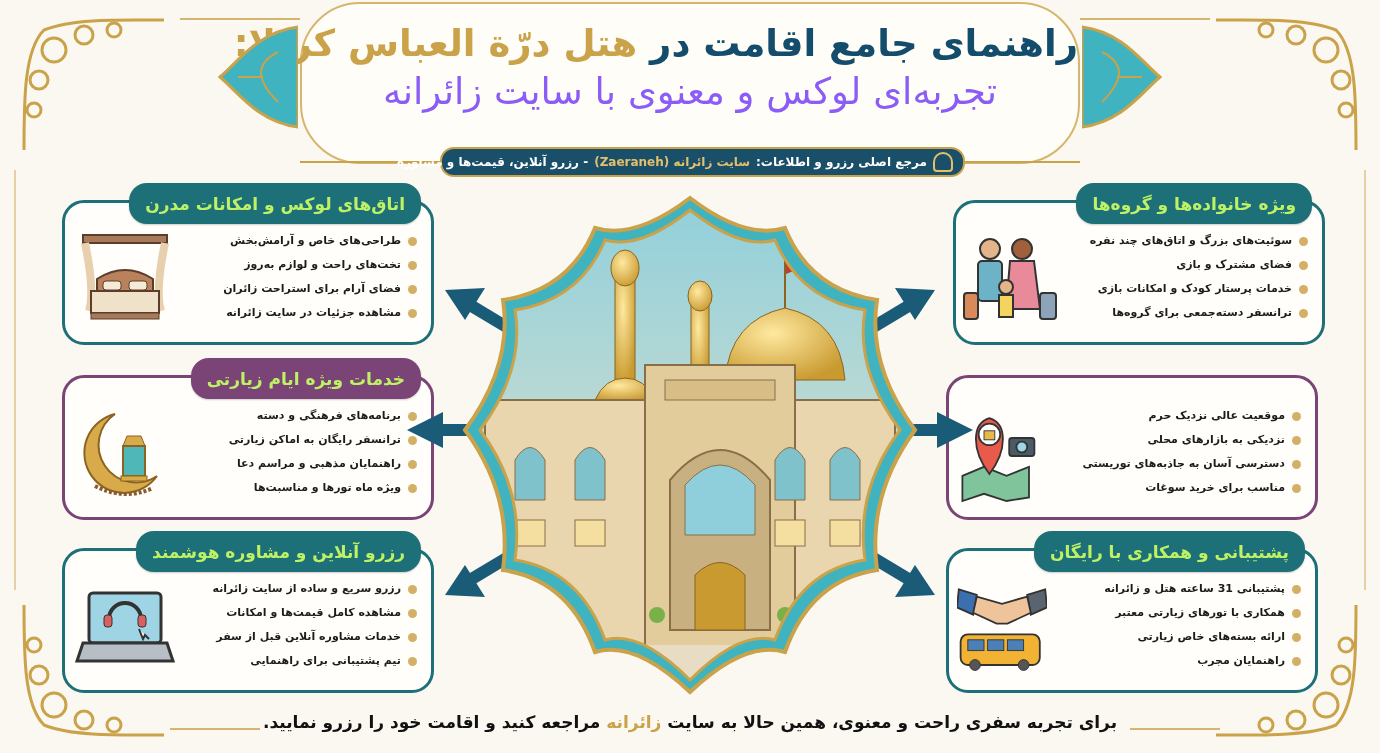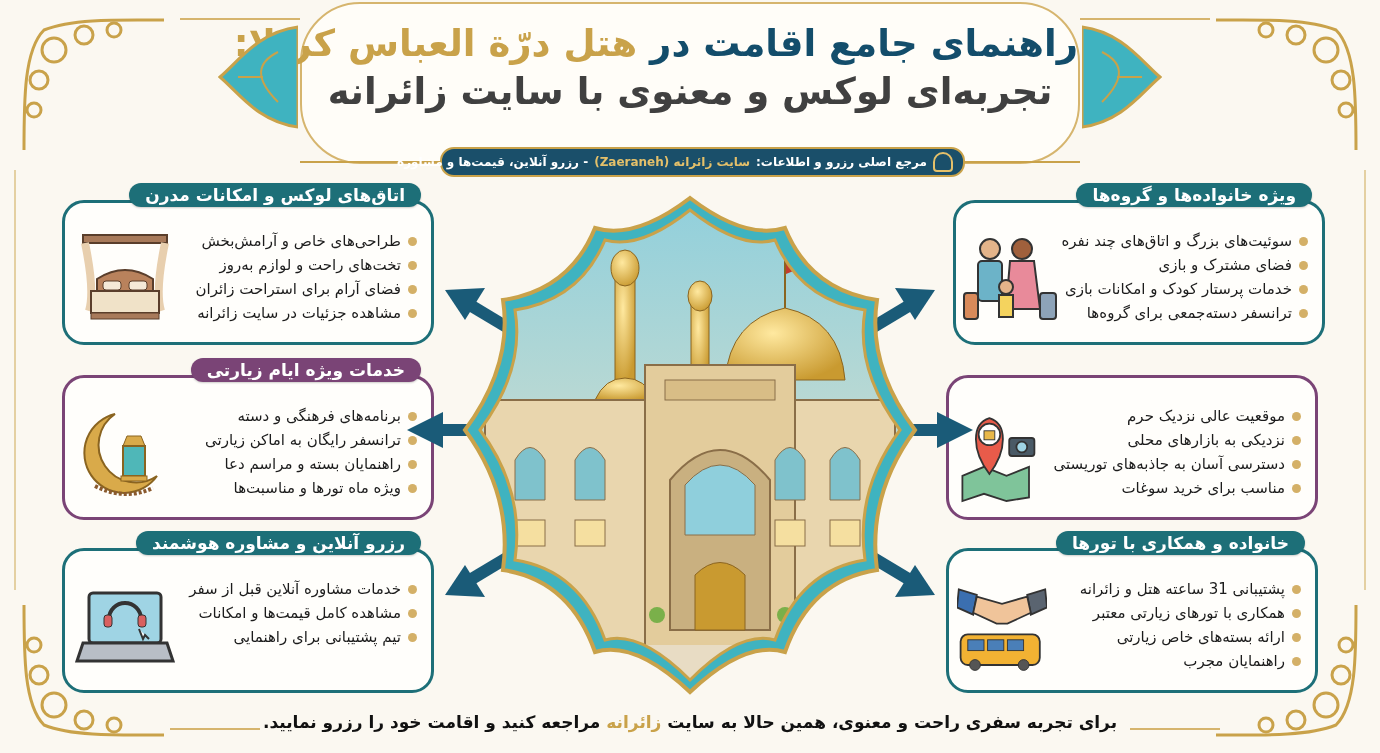--- a/index.html
+++ b/index.html
@@ -14,54 +14,54 @@
   .corner { position: absolute; width: 150px; height: 150px; }
 
   
   .title-box {
     position: absolute; left: 300px; top: 2px; width: 780px; height: 162px;
     background: #fffdf8; border: 2px solid #d6b56e; border-radius: 60px;
     text-align: center; direction: rtl;
   }
   .title-line1 { font-size: 37px; font-weight: bold; color: #134d6b; margin-top: 16px; line-height: 48px; white-space: nowrap; }
   .title-line1 .gold { color: #c9a24a; }
-  .title-line2 { font-size: 37px; font-weight: bold; color: #404040; line-height: 48px; white-space: nowrap; }
+  .title-line2 { font-size: 37px; font-weight: normal; color: #8b5cf6; line-height: 48px; white-space: nowrap; }
   .ornament { position: absolute; top: 22px; width: 80px; height: 110px; }
 
   .banner {
     position: absolute; left: 440px; top: 147px; width: 525px; height: 30px;
     background: #1a4f6a; border: 2px solid #c9a24a; border-radius: 14px;
     color: #fff; direction: rtl; display: flex; align-items: center; gap: 6px;
     padding: 0 10px; font-size: 12px; font-weight: bold; white-space: nowrap;
   }
   .banner .gold { color: #e4c06a; }
   .banner-logo { width: 20px; height: 20px; border: 2px solid #e4c06a; border-radius: 50% 50% 4px 4px; flex: none; }
   .banner-line { position: absolute; top: 161px; height: 2px; background: #c9a24a; }
 
   
   .card {
     position: absolute; width: 372px; height: 145px;
     background: #fffefb; border: 3px solid #1d6f78; border-radius: 22px;
   }
   .card.purple { border-color: #7a4476; }
   .card-header {
-    position: absolute; top: -20px; height: 24px; padding: 0 16px;
-    background: #1d6f78; color: #ffffff; font-weight: bold; font-size: 17px;
+    position: absolute; top: -20px; height: 41px; padding: 0 16px;
+    background: #1d6f78; color: #bef264; font-weight: bold; font-size: 17px;
     border-radius: 18px; display: flex; align-items: center; direction: rtl;
     white-space: nowrap; box-shadow: 0 1px 2px rgba(0,0,0,.2);
   }
   .card.purple .card-header { background: #7a4476; }
   .card.left .card-header { right: 10px; }
   .card.right .card-header { right: 10px; }
   .card-list {
     position: absolute; top: 26px; right: 14px; width: 245px;
     list-style: none; direction: rtl;
   }
   .card-list li {
-    font-size: 15px; font-weight: normal; line-height: 24px; white-space: nowrap;
+    font-size: 11px; font-weight: bold; line-height: 24px; white-space: nowrap;
     display: flex; align-items: center; gap: 7px;
   }
   .card-list li::before {
     content: ""; width: 9px; height: 9px; border-radius: 50%; background: #d4b067; flex: none;
   }
   .card-icon { position: absolute; left: 10px; top: 28px; width: 100px; height: 100px; }
 
   
   .center { position: absolute; left: 455px; top: 190px; width: 470px; height: 510px; }
   .arrow { position: absolute; }
@@ -165,37 +165,38 @@
     <rect x="16" y="60" width="68" height="22" fill="#f0e2c8" stroke="#5a3e2b" stroke-width="2"></rect>
     <rect x="16" y="82" width="68" height="6" fill="#a87a5a" stroke="#5a3e2b"></rect>
   </svg>
 </div>
 
 <div class="card left purple" style="left:62px;top:375px;">
   <div class="card-header">خدمات ویژه ایام زیارتی</div>
   <ul class="card-list">
     <li>برنامه‌های فرهنگی و دسته</li>
     <li>ترانسفر رایگان به اماکن زیارتی</li>
-    <li>راهنمایان بسته و مراسم دعا</li>
+    <li>راهنمایان مذهبی و مراسم دعا</li>
     <li>ویژه ماه تورها و مناسبت‌ها</li>
   </ul>
   <svg class="card-icon" viewBox="0 0 100 100">
     <path d="M40 8 A40 40 0 1 0 82 70 A32 32 0 1 1 40 8 Z" fill="#d9aa4a" stroke="#8a6420" stroke-width="2"></path>
     <path d="M52 30 L66 30 L70 40 L48 40 Z" fill="#d9aa4a" stroke="#8a6420"></path>
     <rect x="48" y="40" width="22" height="30" fill="#4fb7b8" stroke="#8a6420" stroke-width="2"></rect>
     <rect x="46" y="70" width="26" height="5" fill="#d9aa4a" stroke="#8a6420"></rect>
     <path d="M20 80 Q50 95 78 82" stroke="#8a5a2e" stroke-width="4" stroke-dasharray="3 2" fill="none"></path>
   </svg>
 </div>
 
 <div class="card left" style="left:62px;top:548px;">
   <div class="card-header">رزرو آنلاین و مشاوره هوشمند</div>
   <ul class="card-list">
+    <li>رزرو سریع و ساده از سایت زائرانه</li>
+    <li>مشاهده کامل قیمت‌ها و امکانات</li>
     <li>خدمات مشاوره آنلاین قبل از سفر</li>
-    <li>مشاهده کامل قیمت‌ها و امکانات</li>
     <li>تیم پشتیبانی برای راهنمایی</li>
   </ul>
   <svg class="card-icon" viewBox="0 0 100 100">
     <rect x="14" y="14" width="72" height="50" rx="4" fill="#9fd4e4" stroke="#333" stroke-width="3"></rect>
     <path d="M8 64 L92 64 L98 82 L2 82 Z" fill="#b8bec6" stroke="#333" stroke-width="3"></path>
     <path d="M34 40 A16 16 0 0 1 66 40" stroke="#333" stroke-width="4" fill="none"></path>
     <rect x="29" y="36" width="8" height="12" rx="3" fill="#d96060" stroke="#333"></rect>
     <rect x="63" y="36" width="8" height="12" rx="3" fill="#d96060" stroke="#333"></rect>
     <path d="M64 50 L68 60 L70 56 L74 60" stroke="#333" stroke-width="2" fill="#fff"></path>
   </svg>
@@ -232,21 +233,21 @@
     <path d="M6 72 L30 62 L55 72 L80 62 L80 96 L55 100 L30 92 L6 100 Z" fill="#7fc49a" stroke="#333" stroke-width="2"></path>
     <path d="M36 70 C16 44 16 14 36 8 C56 14 56 44 36 70 Z" fill="#e85b4a" stroke="#333" stroke-width="2"></path>
     <circle cx="36" cy="26" r="12" fill="#fff" stroke="#333" stroke-width="2"></circle>
     <rect x="30" y="22" width="12" height="10" fill="#e8b84a" stroke="#333"></rect>
     <rect x="58" y="30" width="28" height="20" rx="3" fill="#4a5a66" stroke="#333" stroke-width="2"></rect>
     <circle cx="72" cy="40" r="6" fill="#9fd4e4" stroke="#333" stroke-width="2"></circle>
   </svg>
 </div>
 
 <div class="card right" style="left:946px;top:548px;">
-  <div class="card-header">خانواده و همکاری با تورها</div>
+  <div class="card-header">پشتیبانی و همکاری با رایگان</div>
   <ul class="card-list" style="width:260px;">
     <li>پشتیبانی 31 ساعته هتل و زائرانه</li>
     <li>همکاری با تورهای زیارتی معتبر</li>
     <li>ارائه بسته‌های خاص زیارتی</li>
     <li>راهنمایان مجرب</li>
   </ul>
   <svg class="card-icon" viewBox="0 0 100 100" style="left:8px;width:90px;">
     <path d="M2 6 L22 12 L18 34 L0 26 Z" fill="#3b6fb0" stroke="#333" stroke-width="2"></path>
     <path d="M98 6 L78 12 L82 34 L100 26 Z" fill="#5a6470" stroke="#333" stroke-width="2"></path>
     <path d="M22 14 L50 22 L78 14 L82 32 L56 44 L44 44 L18 32 Z" fill="#f0c49a" stroke="#333" stroke-width="2"></path>

